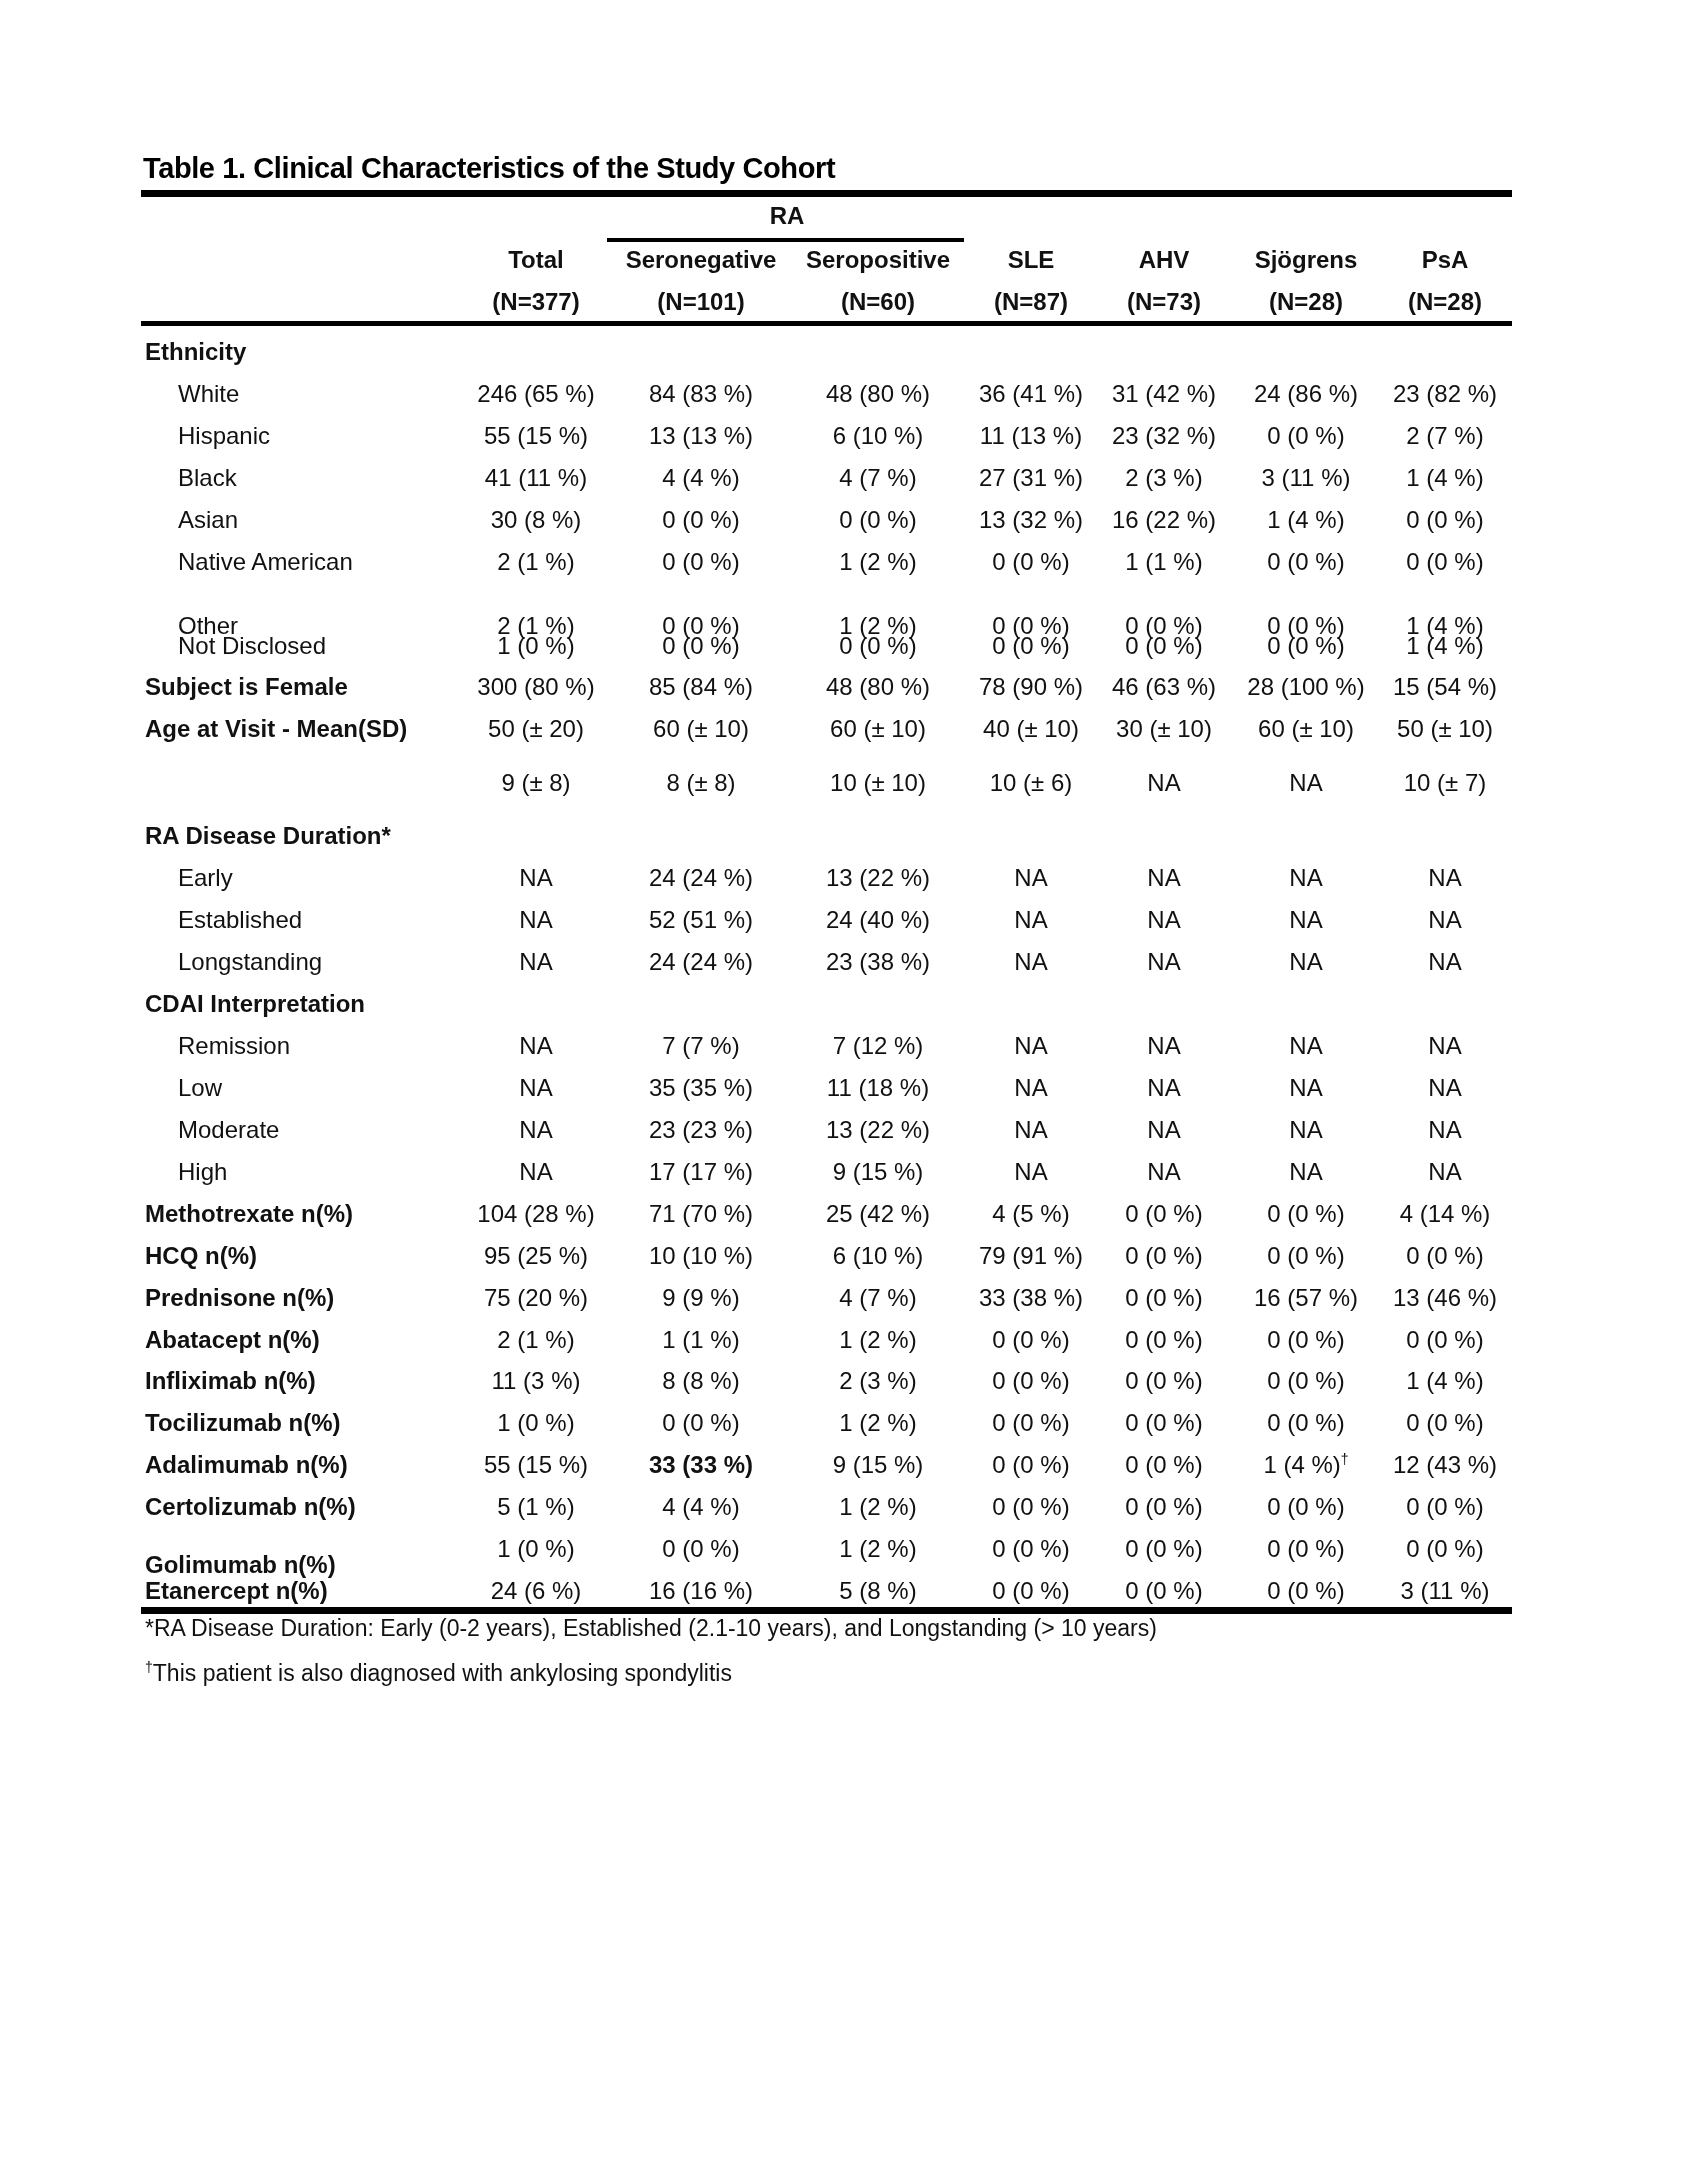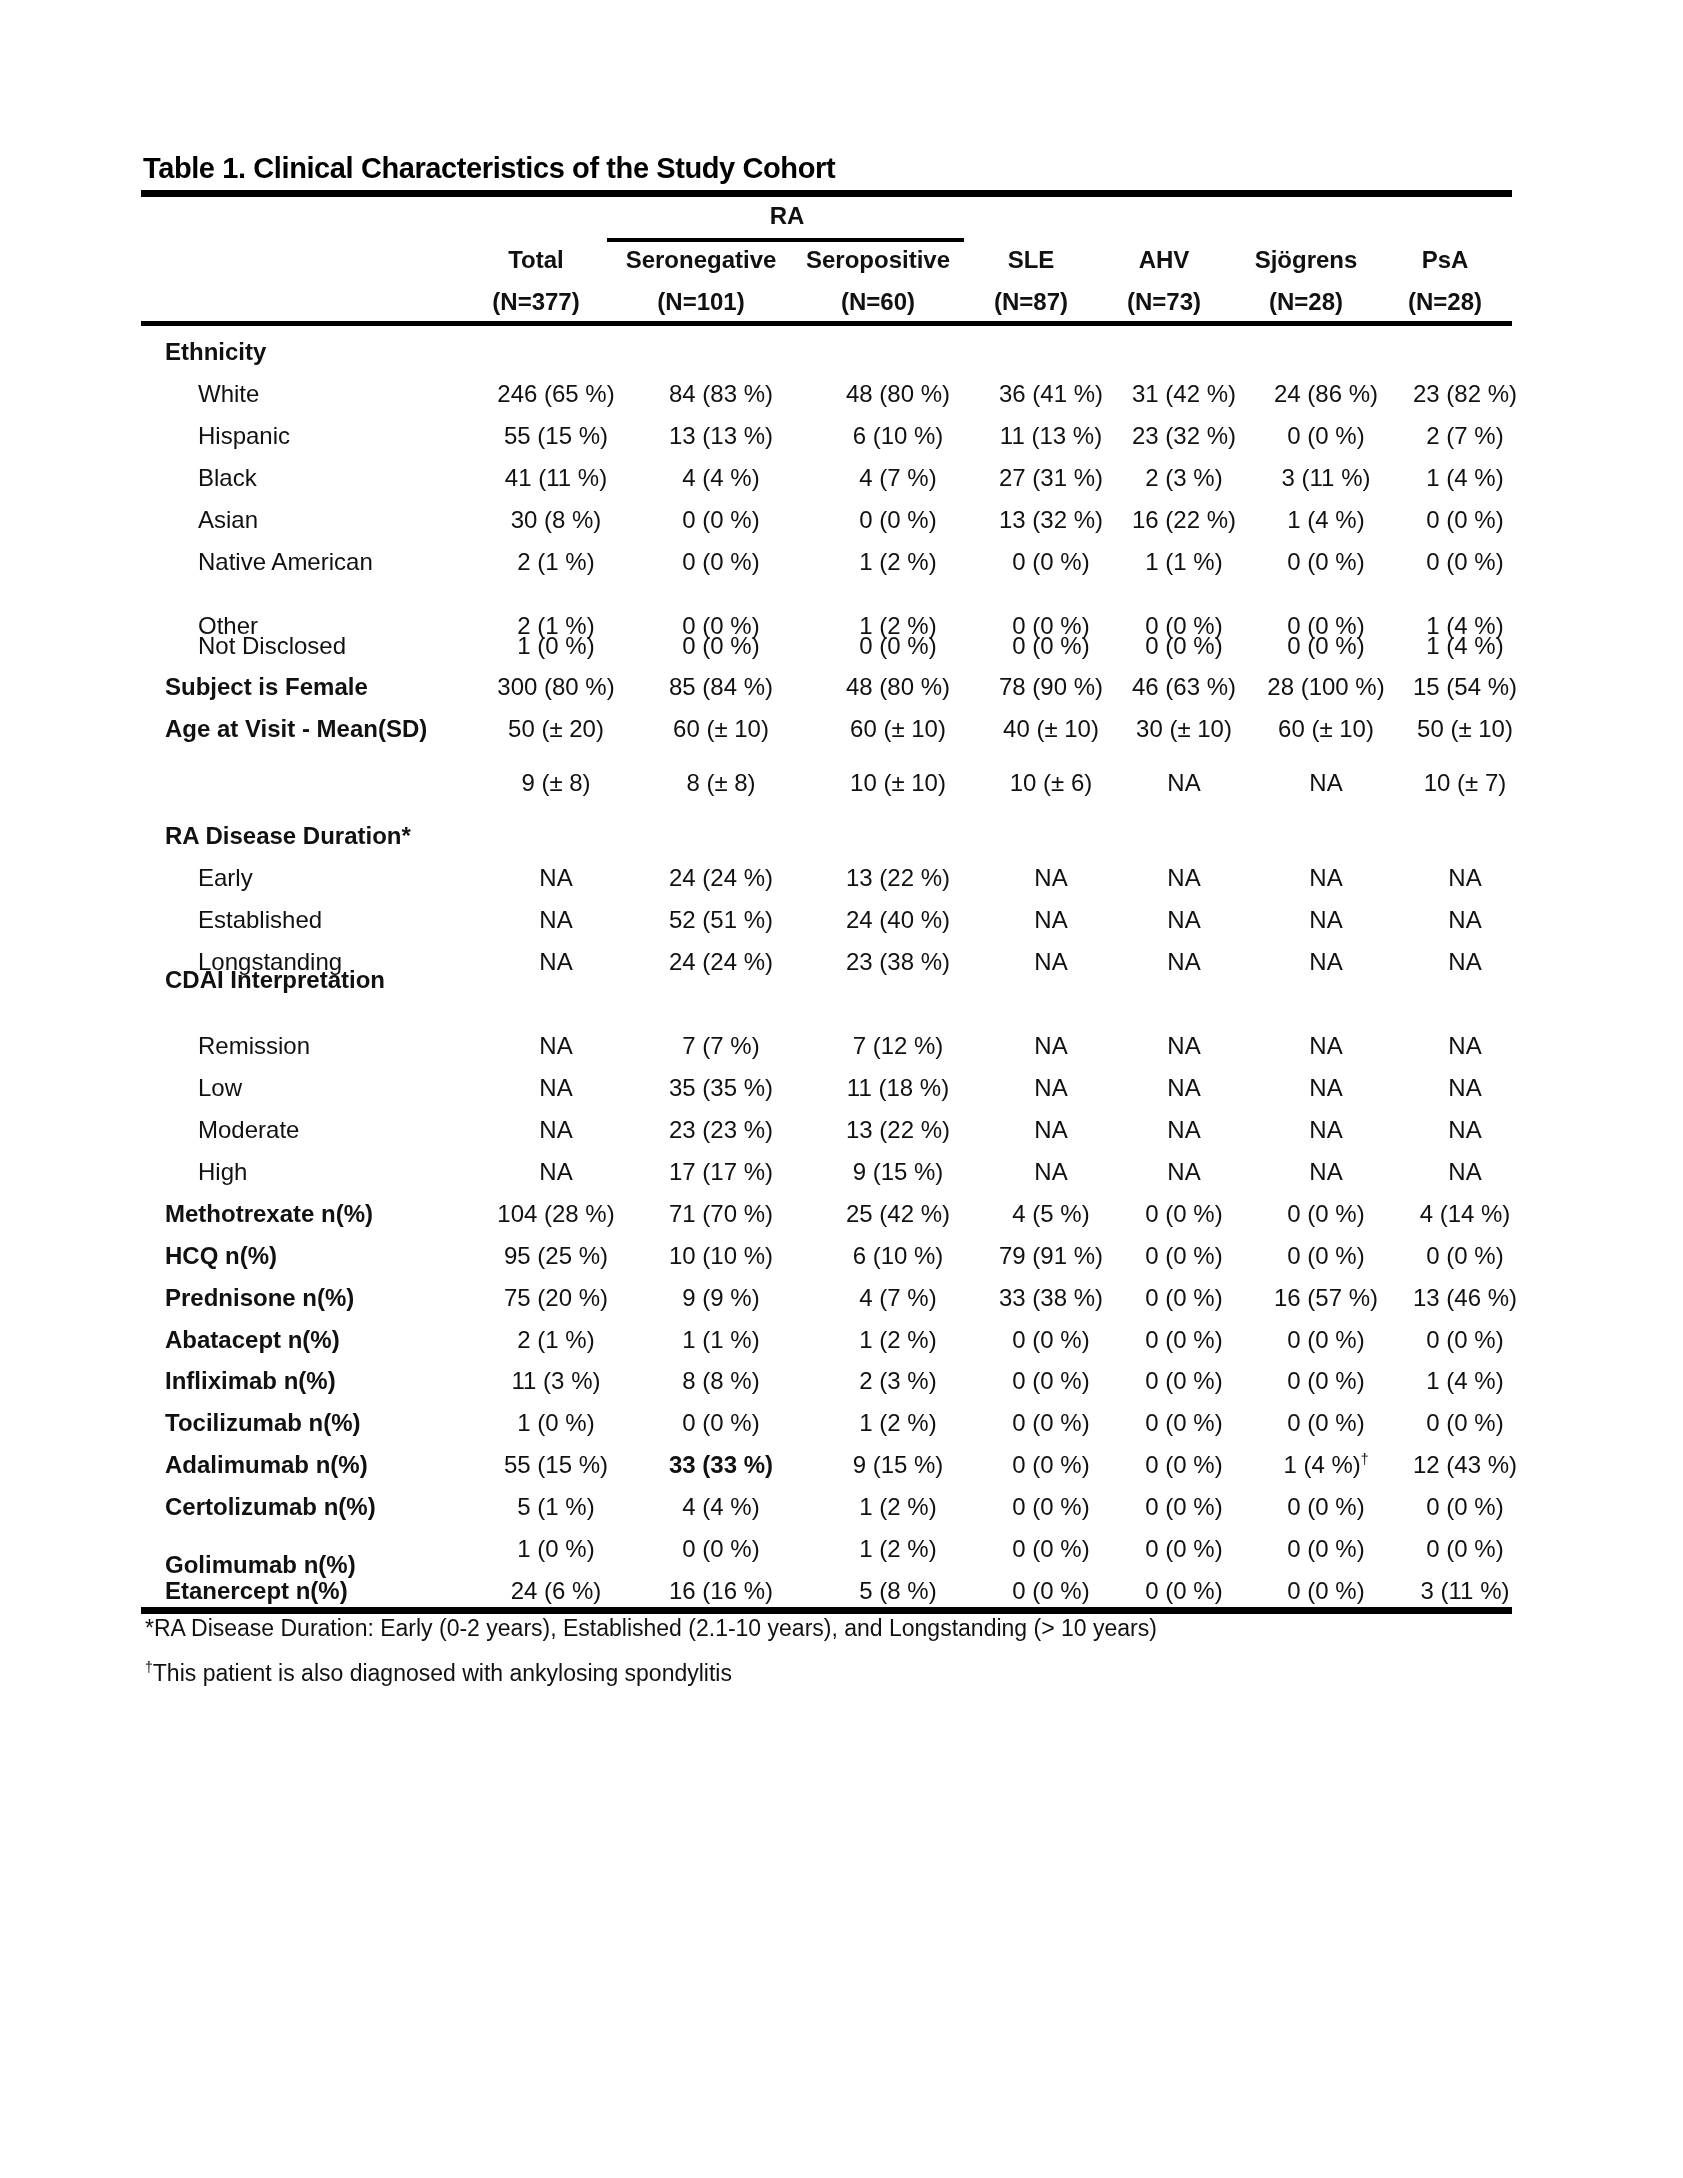--- a/index.html
+++ b/index.html
@@ -8,21 +8,21 @@
   .page { position: absolute; left: 0; top: 0; width: 1683px; height: 2178px; }
   .title { position: absolute; left: 143px; top: 152px; font-size: 29px; font-weight: bold;
            letter-spacing: -0.4px; color: #000; }
   .rule { position: absolute; left: 141px; width: 1371px; background: #000; }
   .rule.top { top: 190px; height: 7px; }
   .rule.head { top: 321px; height: 5px; }
   .rule.bottom { top: 1607px; height: 7px; }
   .ra-rule { position: absolute; left: 607px; width: 357px; top: 238px; height: 4px; background: #000; }
   .hcell { position: absolute; font-size: 24px; font-weight: bold; text-align: center;
            transform: translateX(-50%); white-space: nowrap; }
-  .row { position: absolute; left: 0; width: 1351px; height: 42px; margin-left: 20px; }
+  .row { position: absolute; left: 0; width: 1351px; height: 42px; }
   .lbl { position: absolute; left: 145px; font-size: 24px; white-space: nowrap; line-height: 30px; }
   .lbl.bold { font-weight: bold; }
   .lbl.indent { left: 178px; font-weight: normal; }
   .val { position: absolute; font-size: 24px; transform: translateX(-50%); white-space: nowrap;
          text-align: center; line-height: 30px; }
   .val sup, .fn sup { font-size: 14px; vertical-align: super; line-height: 0; }
   .fn { position: absolute; left: 145px; font-size: 23px; white-space: nowrap; }
 </style>
 </head>
 <body>
@@ -182,21 +182,21 @@
       <div class="row" style="top: 941px;">
         <div class="lbl indent" style="top: 6px;">Longstanding</div>
         <div class="val" style="left: 536px; top: 6px;"><span>NA</span></div>
         <div class="val" style="left: 701px; top: 6px;"><span>24 (24 %)</span></div>
         <div class="val" style="left: 878px; top: 6px;"><span>23 (38 %)</span></div>
         <div class="val" style="left: 1031px; top: 6px;"><span>NA</span></div>
         <div class="val" style="left: 1164px; top: 6px;"><span>NA</span></div>
         <div class="val" style="left: 1306px; top: 6px;"><span>NA</span></div>
         <div class="val" style="left: 1445px; top: 6px;"><span>NA</span></div>
       </div>
-      <div class="row" style="top: 959px;">
+      <div class="row" style="top: 983px;">
         <div class="lbl bold" style="top: 6px;">CDAI Interpretation</div>
       </div>
       <div class="row" style="top: 1025px;">
         <div class="lbl indent" style="top: 6px;">Remission</div>
         <div class="val" style="left: 536px; top: 6px;"><span>NA</span></div>
         <div class="val" style="left: 701px; top: 6px;"><span>7 (7 %)</span></div>
         <div class="val" style="left: 878px; top: 6px;"><span>7 (12 %)</span></div>
         <div class="val" style="left: 1031px; top: 6px;"><span>NA</span></div>
         <div class="val" style="left: 1164px; top: 6px;"><span>NA</span></div>
         <div class="val" style="left: 1306px; top: 6px;"><span>NA</span></div>

